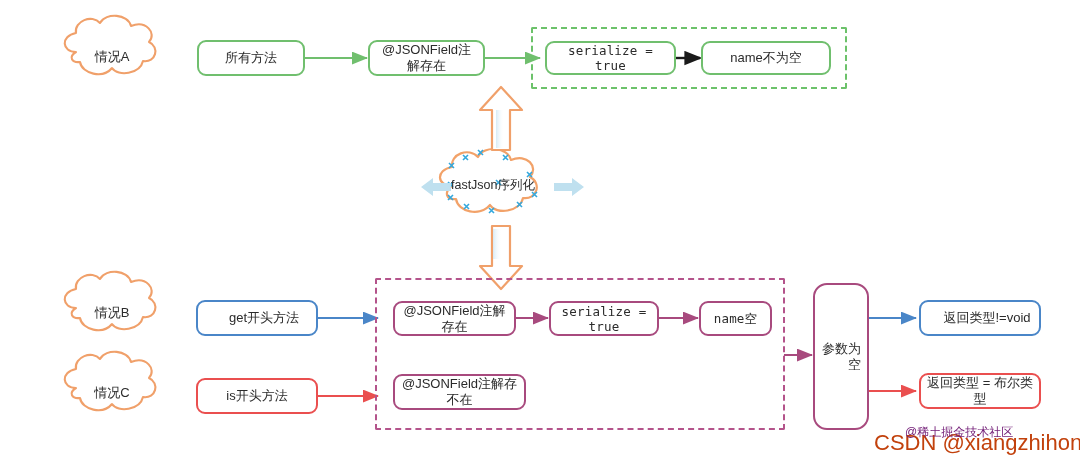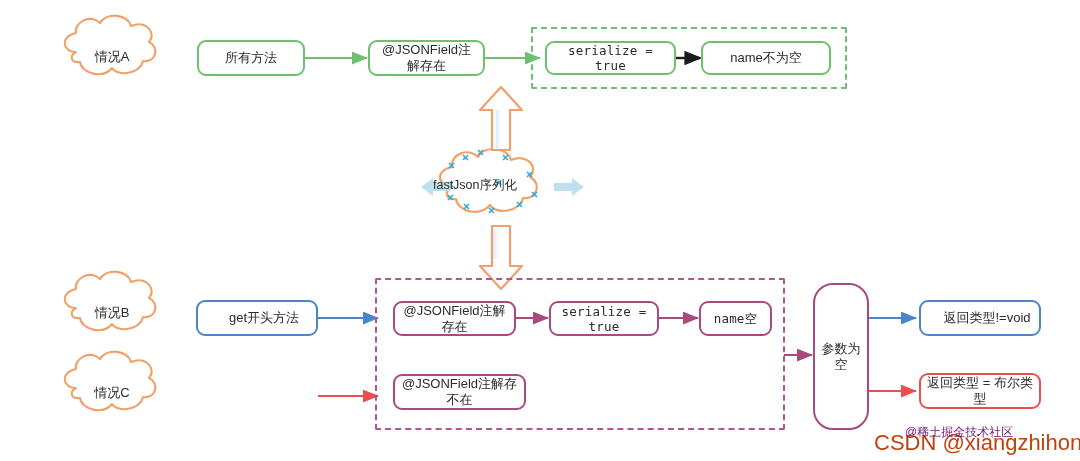--- a/index.html
+++ b/index.html
@@ -214,21 +214,21 @@
 
   <div class="cloud" style="left:76px; top:36px; width:72px; height:30px;">
     <span class="cloud-label">情况A</span>
   </div>
   <div class="cloud" style="left:76px; top:292px; width:72px; height:30px;">
     <span class="cloud-label">情况B</span>
   </div>
   <div class="cloud" style="left:76px; top:372px; width:72px; height:30px;">
     <span class="cloud-label">情况C</span>
   </div>
-  <div class="cloud" style="left:427px; top:172px; width:96px; height:22px; font-size:12.5px;">
+  <div class="cloud" style="left:445px; top:172px; width:96px; height:22px; font-size:12.5px;">
     <span class="cloud-label">fastJson序列化</span>
   </div>
 
   <div class="node green" style="left:197px; top:40px; width:108px; height:36px;">
     <span>所有方法</span>
   </div>
 
   <div class="node green" style="left:368px; top:40px; width:117px; height:36px;">
     <span>@JSONField注解存在</span>
   </div>
@@ -240,40 +240,43 @@
   </div>
 
   <div class="node green" style="left:701px; top:41px; width:130px; height:34px;">
     <span class="mono">name不为空</span>
   </div>
 
   <div class="node blue" style="left:196px; top:300px; width:122px; height:36px;">
     <span>get开头方法</span>
   </div>
 
+  <div class="node red" style="left:196px; top:378px; width:122px; height:36px;">
+    <span>is开头方法</span>
+  </div>
 
   <div class="group-box group-purple" style="left:375px; top:278px; width:410px; height:152px;"></div>
 
   <div class="node purple" style="left:393px; top:301px; width:123px; height:35px;">
     <span>@JSONField注解存在</span>
   </div>
 
   <div class="node purple mono" style="left:549px; top:301px; width:110px; height:35px;">
     <span>serialize = true</span>
   </div>
 
   <div class="node purple mono" style="left:699px; top:301px; width:73px; height:35px;">
     <span>name空</span>
   </div>
 
   <div class="node purple" style="left:393px; top:374px; width:133px; height:36px;">
     <span>@JSONField注解存不在</span>
   </div>
 
-  <div class="node purple" style="left:813px; top:283px; width:56px; height:147px; border-radius:20px;">
+  <div class="node purple" style="left:813px; top:283px; width:56px; height:147px; border-radius:14px;text-align:right;">
     <span>参数为空</span>
   </div>
 
   <div class="node blue" style="left:919px; top:300px; width:122px; height:36px;">
     <span class="mono">返回类型!=void</span>
   </div>
 
   <div class="node red" style="left:919px; top:373px; width:122px; height:36px;">
     <span>返回类型 = 布尔类型</span>
   </div>

